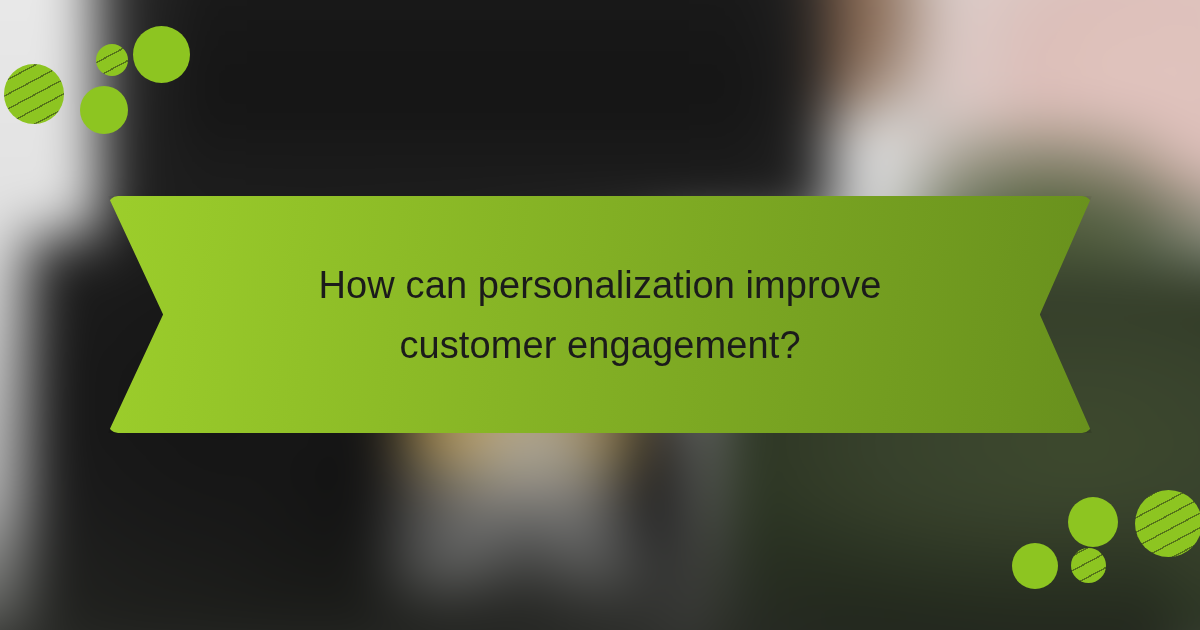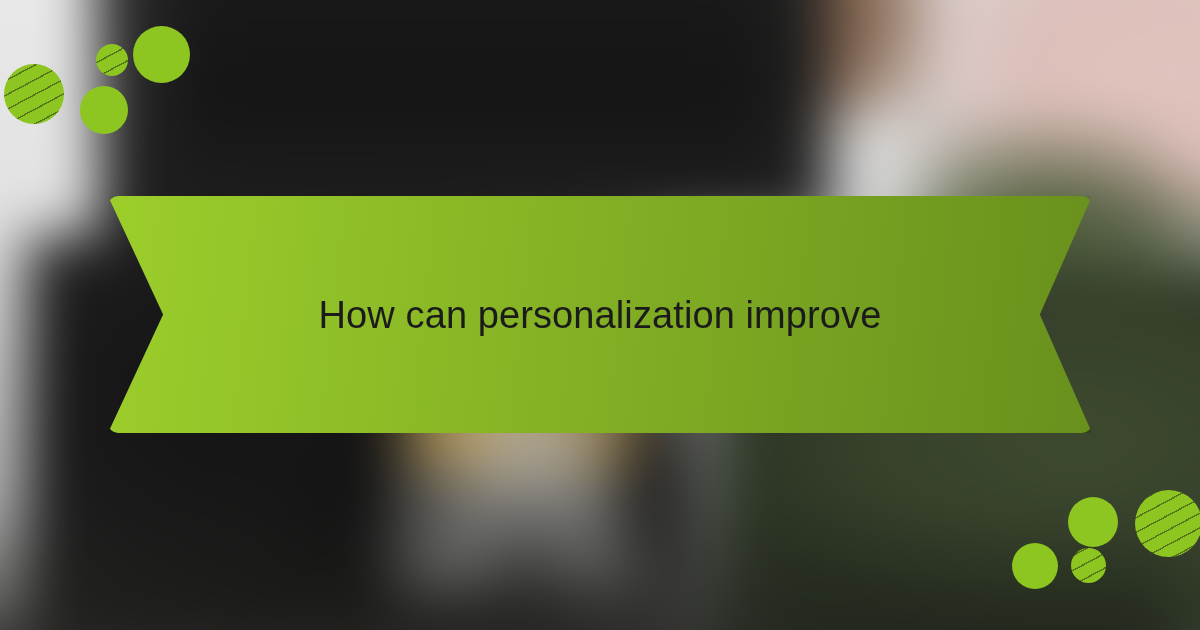--- a/index.html
+++ b/index.html
@@ -217,16 +217,17 @@
       <div class="dot striped" style="--dotc: #8DC521; left: 1135px; top: 490px; width: 67px; height: 67px;"></div>
       <div class="dot" style="--dotc: #8DC521; left: 1068px; top: 497px; width: 50px; height: 50px;"></div>
       <div class="dot striped" style="--dotc: #8DC521; left: 1071px; top: 548px; width: 35px; height: 35px;"></div>
       <div class="dot" style="--dotc: #8DC521; left: 1012px; top: 543px; width: 46px; height: 46px;"></div>
     </div>
 
   <div id="banner">
     <div class="fill" style="background: linear-gradient(96deg, rgb(156, 206, 43) 0%, rgb(104, 144, 29) 100%);"></div>
     <div id="banner-text">
       <div class="qline" style="color: rgb(27, 27, 27);">How can personalization improve</div>
+      <div class="qline" style="color: rgb(27, 27, 27);">customer engagement?</div>
     </div>
   </div>
 
 </div>
 
 </body></html>

